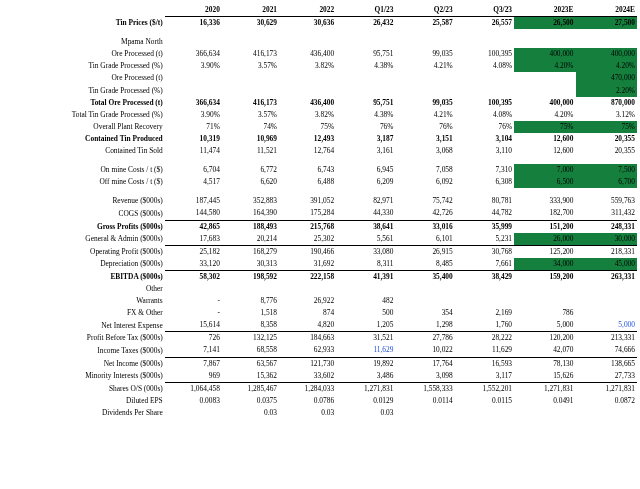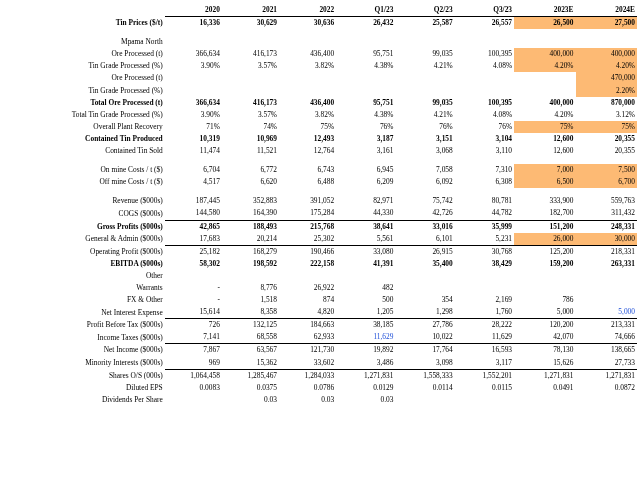--- a/index.html
+++ b/index.html
@@ -9,21 +9,21 @@
   col.lbl{width:150px;}
   col.yr{width:53px;}
   col.q{width:55px;}
   col.e{width:57px;}
   th,td{padding:0 2px;height:12.1px;line-height:12.1px;vertical-align:bottom;white-space:nowrap;overflow:hidden;}
   th{font-weight:bold;text-align:right;font-size:7.4px;border-bottom:1px solid #000;}
   th.blank{border-bottom:none;}
   td.num{text-align:right;font-variant-numeric:tabular-nums;}
   td.lbl{text-align:right;}
   tr.b td{font-weight:bold;}
-  td.hl{background:#fdba74;font-family:Liberation Serif, serif;}
+  td.hl{background:#15803d;font-family:Liberation Serif, serif;}
   td.blue{color:#1f4fd8;}
   .u{border-bottom:1px solid #000;}
   .sp td{height:7px;line-height:7px;}
   .indent{padding-left:10px;}
 </style>
 </head>
 <body>
 
 <div class="sheet">
   <table>
@@ -276,20 +276,31 @@
           <td class="lbl">Operating Profit ($000s)</td>
           <td class="num">25,182</td>
           <td class="num">168,279</td>
           <td class="num">190,466</td>
           <td class="num">33,080</td>
           <td class="num">26,915</td>
           <td class="num">30,768</td>
           <td class="num">125,200</td>
           <td class="num">218,331</td>
         </tr>
+        <tr>
+          <td class="lbl">Depreciation ($000s)</td>
+          <td class="num u">33,120</td>
+          <td class="num u">30,313</td>
+          <td class="num u">31,692</td>
+          <td class="num u">8,311</td>
+          <td class="num u">8,485</td>
+          <td class="num u">7,661</td>
+          <td class="num hl u">34,000</td>
+          <td class="num hl u">45,000</td>
+        </tr>
         <tr class="b">
           <td class="lbl">EBITDA ($000s)</td>
           <td class="num">58,302</td>
           <td class="num">198,592</td>
           <td class="num">222,158</td>
           <td class="num">41,391</td>
           <td class="num">35,400</td>
           <td class="num">38,429</td>
           <td class="num">159,200</td>
           <td class="num">263,331</td>
@@ -336,21 +347,21 @@
           <td class="num u">1,298</td>
           <td class="num u">1,760</td>
           <td class="num u">5,000</td>
           <td class="num blue u">5,000</td>
         </tr>
         <tr>
           <td class="lbl">Profit Before Tax ($000s)</td>
           <td class="num">726</td>
           <td class="num">132,125</td>
           <td class="num">184,663</td>
-          <td class="num">38,185</td>
+          <td class="num">31,521</td>
           <td class="num">27,786</td>
           <td class="num">28,222</td>
           <td class="num">120,200</td>
           <td class="num">213,331</td>
         </tr>
         <tr>
           <td class="lbl">Income Taxes ($000s)</td>
           <td class="num u">7,141</td>
           <td class="num u">68,558</td>
           <td class="num u">62,933</td>

